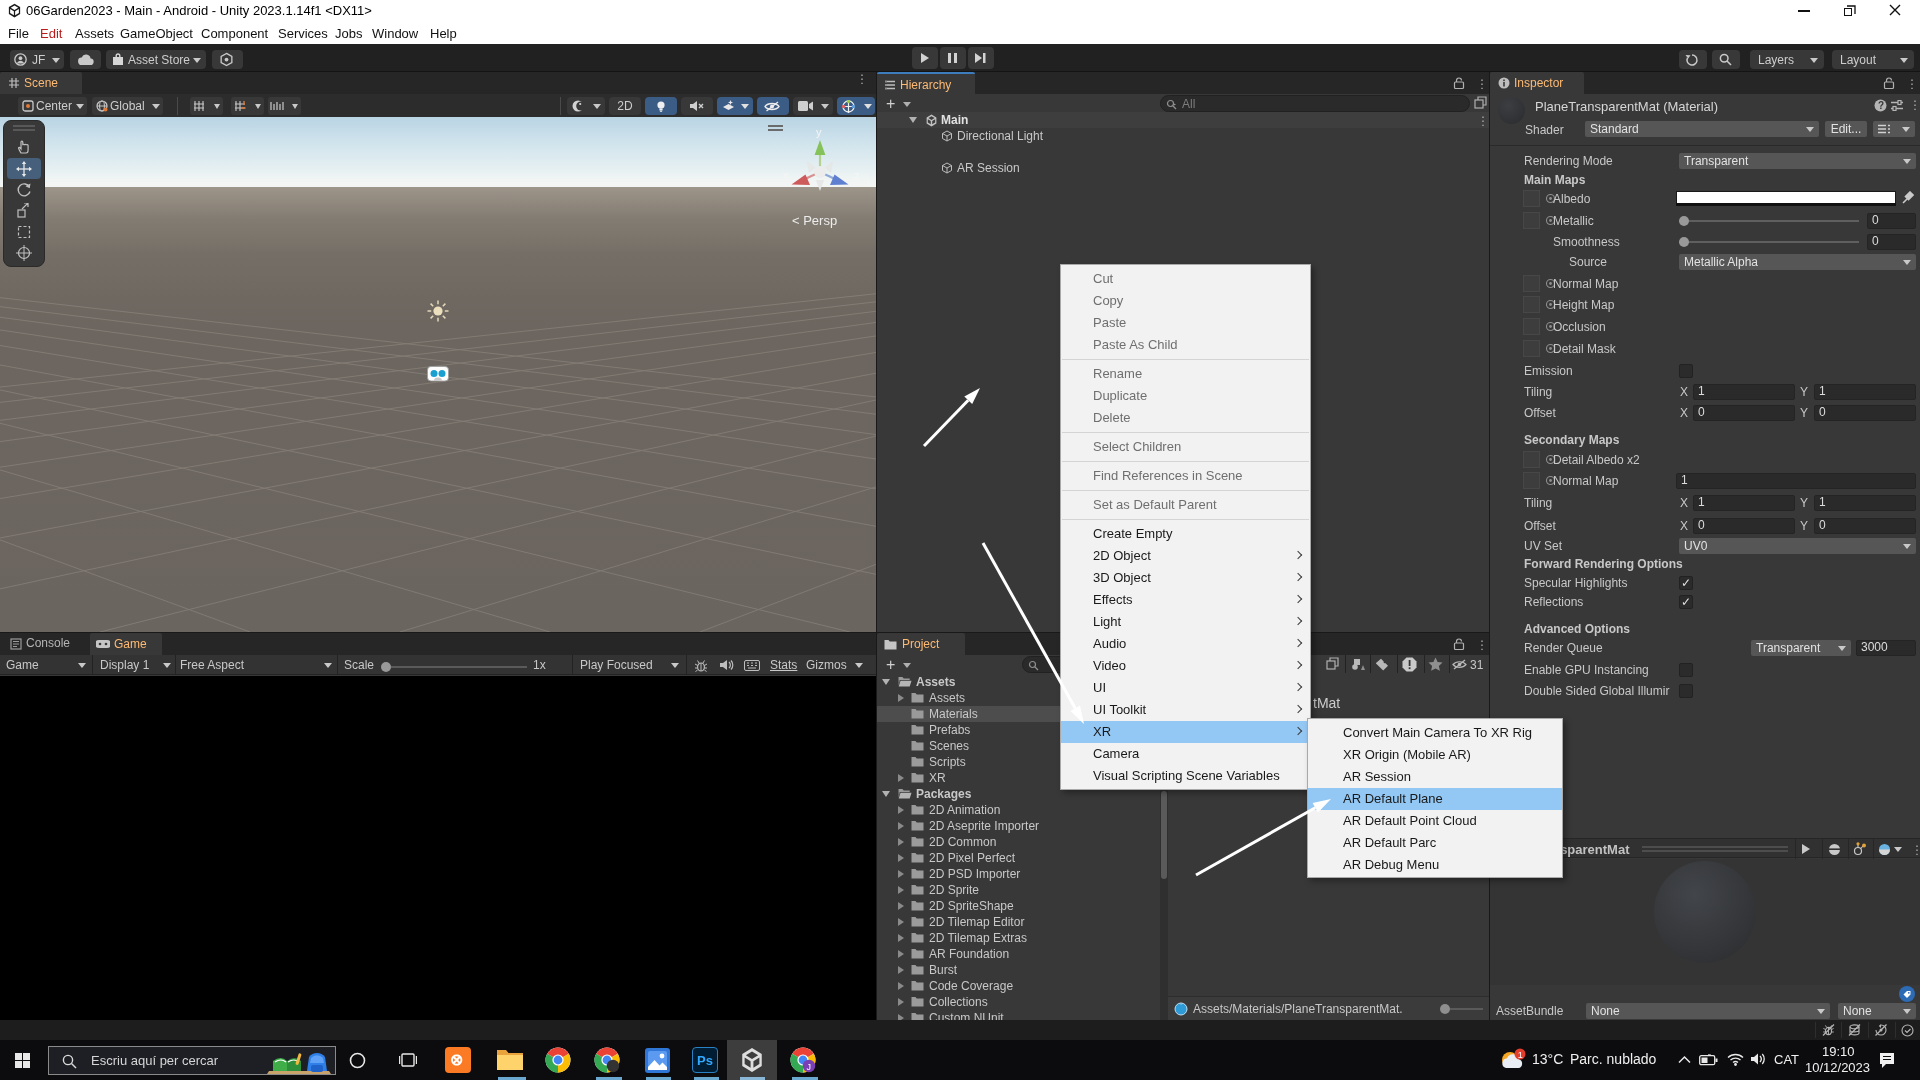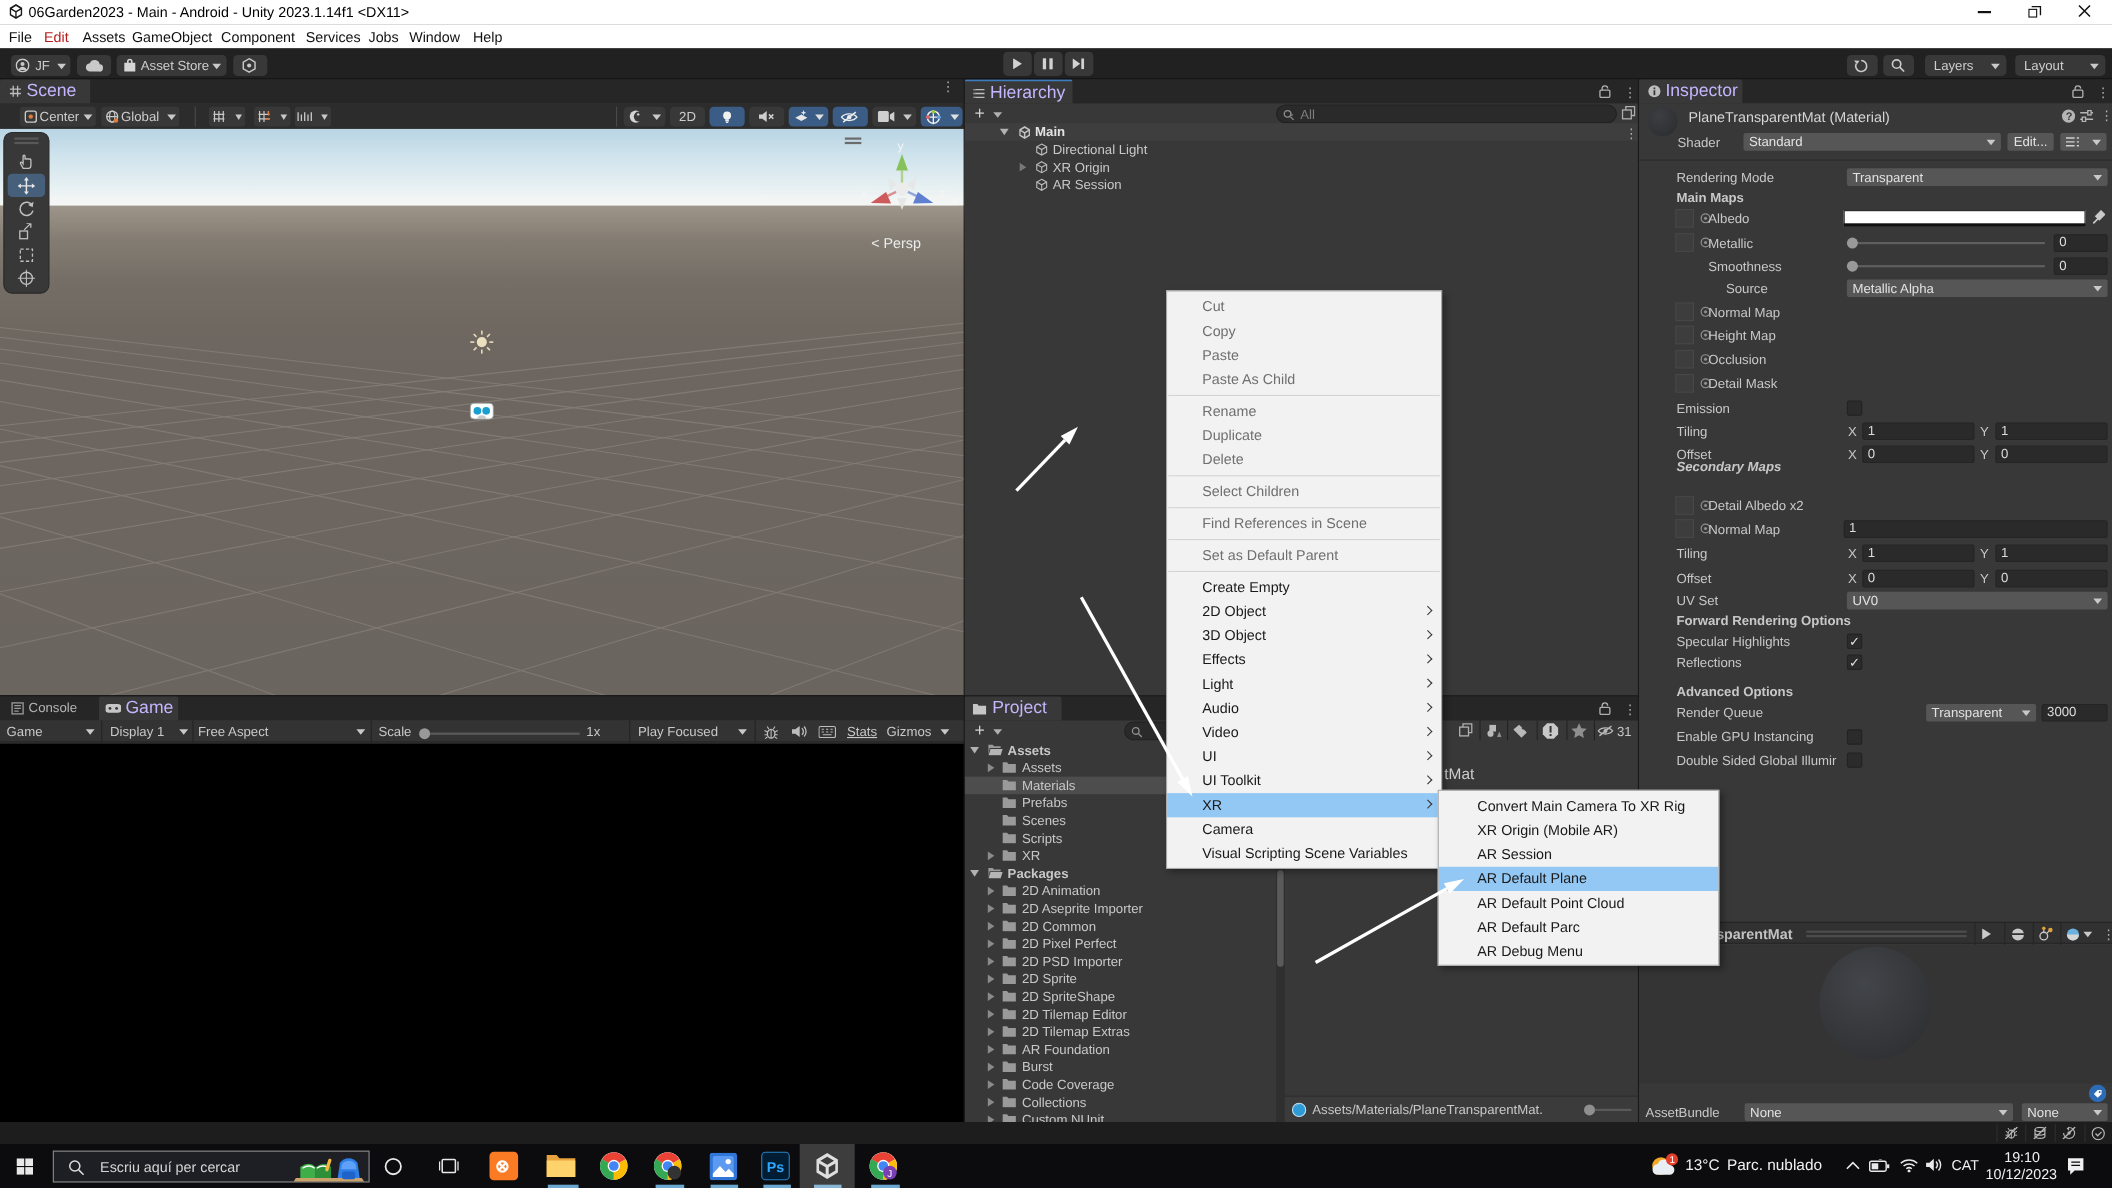--- a/index.html
+++ b/index.html
@@ -3,21 +3,21 @@
 <meta charset="utf-8">
 <style>
 * { margin:0; padding:0; box-sizing:border-box; }
 html,body { width:1920px; height:1080px; overflow:hidden; background:#191919; font-family:"Liberation Sans", sans-serif; }
 .abs { position:absolute; }
 .t12 { font-size:12px; color:#c8c8c8; line-height:16px; white-space:nowrap; }
 .t13 { font-size:13px; color:#c8c8c8; line-height:16px; white-space:nowrap; }
 .bold { font-weight:bold; }
 .panel { position:absolute; background:#383838; }
 .tabbar { position:absolute; background:#262626; height:22px; }
-.tab { position:absolute; top:0; height:22px; background:#383838; color:#c4b5fd; font-size:16px; line-height:22px; border-radius:2px 2px 0 0; }
+.tab { position:absolute; top:0; height:22px; background:#383838; color:#fdba74; font-size:12px; line-height:22px; border-radius:2px 2px 0 0; }
 .dd { position:absolute; background:#565656; border-radius:2px; color:#e2e2e2; font-size:12px; line-height:16px; height:16px; padding-left:5px; white-space:nowrap; overflow:hidden; }
 .ar { position:absolute; width:0; height:0; border-left:4px solid transparent; border-right:4px solid transparent; border-top:5px solid #c9c9c9; }
 .inp { position:absolute; background:#2a2a2a; border:1px solid #242424; border-radius:2px; color:#dcdcdc; font-size:12px; line-height:13px; padding-left:4px; height:16px; }
 .cb { position:absolute; width:14px; height:14px; background:#2b2b2b; border:1px solid #222; border-radius:2px; color:#dfdfdf; font-size:12px; line-height:12px; text-align:center; }
 .fR { position:absolute; width:0; height:0; border-left:6px solid #939393; border-top:4px solid transparent; border-bottom:4px solid transparent; }
 .fD { position:absolute; width:0; height:0; border-top:6px solid #b2b2b2; border-left:4px solid transparent; border-right:4px solid transparent; }
 .sep-v { position:absolute; width:1px; background:#232323; }
 .mi { height:22px; line-height:22px; padding-left:32px; font-size:13px; color:#191919; position:relative; }
 .mi.dis { color:#6f6f6f; }
 #smenu .mi { padding-left:35px; }
@@ -435,28 +435,20 @@
     <span class="abs t12 bold" style="left:64px;top:0;color:#e2e2e2;">Main</span>
     <div class="abs" style="left:600px;top:2px;width:3px;height:12px;color:#b0b0b0;font-size:12px;">⋮</div>
   </div>
   <div class="abs" style="left:0;top:56px;width:613px;height:16px;">
     <svg class="abs" style="left:64px;top:2px;" width="12" height="12" viewBox="0 0 12 12">
         <path d="M6 1 L10.5 3.5 V8.5 L6 11 L1.5 8.5 V3.5 Z" fill="none" stroke="#bdbdbd" stroke-width="1"></path>
         <path d="M1.5 3.5 L6 6 L10.5 3.5 M6 6 V11" fill="none" stroke="#bdbdbd" stroke-width="1"></path>
       </svg>
     <span class="abs t12" style="left:80px;top:0;">Directional Light</span>
   </div>
-  <div class="abs" style="left:0;top:72px;width:613px;height:16px;">
-    <div class="fR" style="left:50px;top:4px;border-left-color:#777;"></div>
-    <svg class="abs" style="left:64px;top:2px;" width="12" height="12" viewBox="0 0 12 12">
-        <path d="M6 1 L10.5 3.5 V8.5 L6 11 L1.5 8.5 V3.5 Z" fill="none" stroke="#bdbdbd" stroke-width="1"></path>
-        <path d="M1.5 3.5 L6 6 L10.5 3.5 M6 6 V11" fill="none" stroke="#bdbdbd" stroke-width="1"></path>
-      </svg>
-    <span class="abs t12" style="left:80px;top:0;">XR Origin</span>
-  </div>
   <div class="abs" style="left:0;top:88px;width:613px;height:16px;">
     <svg class="abs" style="left:64px;top:2px;" width="12" height="12" viewBox="0 0 12 12">
         <path d="M6 1 L10.5 3.5 V8.5 L6 11 L1.5 8.5 V3.5 Z" fill="none" stroke="#bdbdbd" stroke-width="1"></path>
         <path d="M1.5 3.5 L6 6 L10.5 3.5 M6 6 V11" fill="none" stroke="#bdbdbd" stroke-width="1"></path>
       </svg>
     <span class="abs t12" style="left:80px;top:0;">AR Session</span>
   </div>
 </div>
 
 <div class="panel" style="left:877px;top:633px;width:613px;height:387px;">
@@ -784,21 +776,21 @@
 <span class="abs t12" style="left:34px;top:312px;">Tiling</span>
 <span class="abs t12" style="left:190px;top:312px;">X</span>
     <div class="inp" style="left:203px;top:312px;width:102px;">1</div>
     <span class="abs t12" style="left:310px;top:312px;">Y</span>
     <div class="inp" style="left:324px;top:312px;width:102px;">1</div>
 <span class="abs t12" style="left:34px;top:333px;">Offset</span>
 <span class="abs t12" style="left:190px;top:333px;">X</span>
     <div class="inp" style="left:203px;top:333px;width:102px;">0</div>
     <span class="abs t12" style="left:310px;top:333px;">Y</span>
     <div class="inp" style="left:324px;top:333px;width:102px;">0</div>
-<span class="abs t12 bold" style="left:34px;top:344px;font-style:italic;">Secondary Maps</span>
+<span class="abs t12 bold" style="left:34px;top:360px;">Secondary Maps</span>
 <div class="abs" style="left:33px;top:379px;width:17px;height:17px;background:#3d3d3d;border:1px solid #474747;"></div>
     <svg class="abs" style="left:55px;top:382px;" width="11" height="11" viewBox="0 0 11 11">
       <circle cx="5.5" cy="5.5" r="4" fill="none" stroke="#8f8f8f" stroke-width="1.1"></circle>
       <circle cx="5.5" cy="5.5" r="1.4" fill="#8f8f8f"></circle>
     </svg>
 <span class="abs t12" style="left:63px;top:380px;">Detail Albedo x2</span>
 <div class="abs" style="left:33px;top:400px;width:17px;height:17px;background:#3d3d3d;border:1px solid #474747;"></div>
     <svg class="abs" style="left:55px;top:403px;" width="11" height="11" viewBox="0 0 11 11">
       <circle cx="5.5" cy="5.5" r="4" fill="none" stroke="#8f8f8f" stroke-width="1.1"></circle>
       <circle cx="5.5" cy="5.5" r="1.4" fill="#8f8f8f"></circle>

